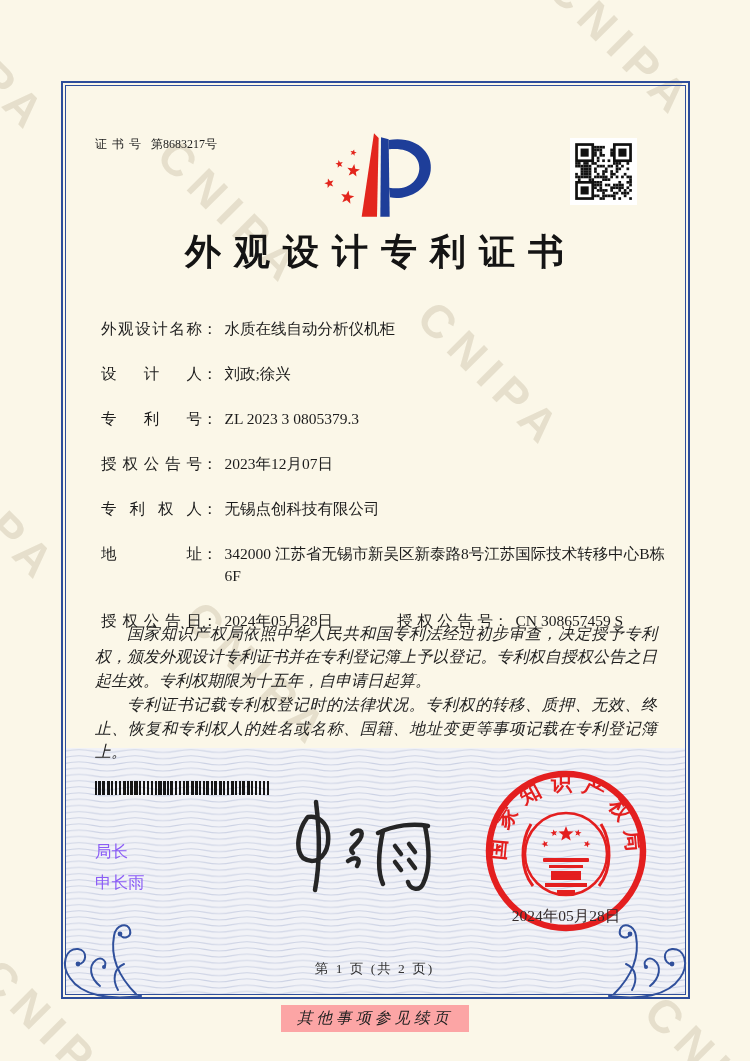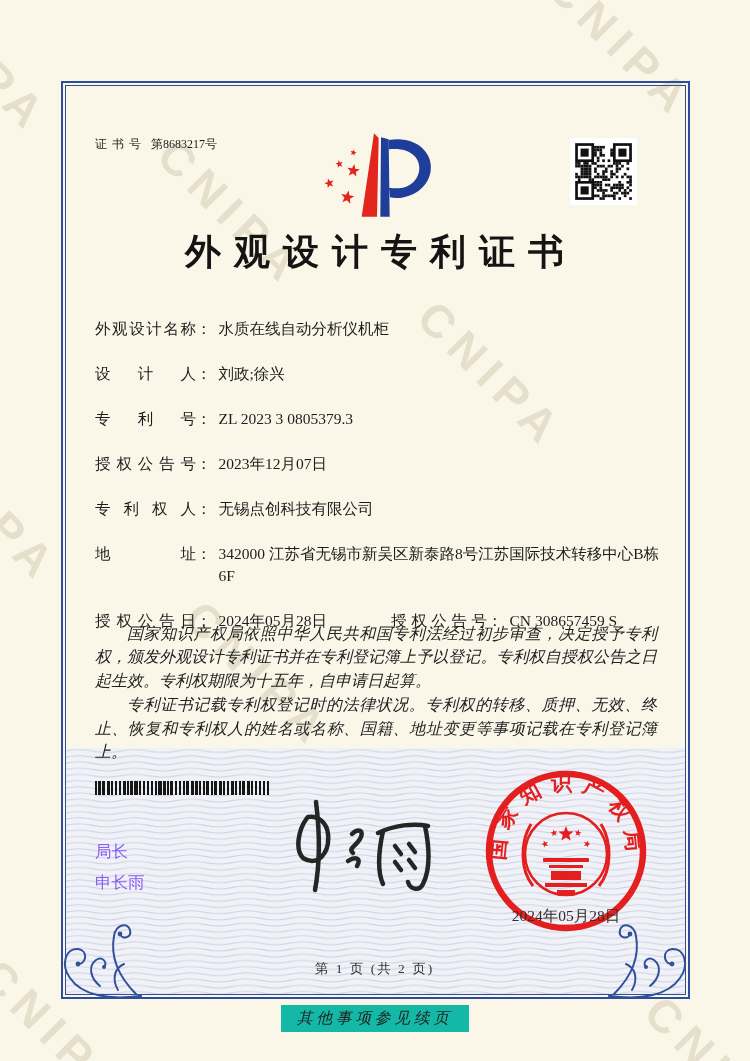--- a/index.html
+++ b/index.html
@@ -17,21 +17,21 @@
   .frame::after{content:"";position:absolute;inset:2px;border:1px solid #2e4e9b;}
   .flourish{position:absolute;z-index:5;}
   
   .cert-no{position:absolute;left:95px;top:136px;z-index:4;font-size:12px;}
   .cert-no .lbl{letter-spacing:5px;margin-right:2px;}
   .logo{position:absolute;left:300px;top:120px;z-index:4;}
   .qr{position:absolute;left:570px;top:138px;z-index:4;}
   .title{position:absolute;left:61px;top:228px;width:627px;z-index:4;text-align:center;
          font-size:36px;font-weight:700;letter-spacing:13px;text-indent:13px;color:#141414;}
   
-  .fields{position:absolute;left:95px;top:318px;width:565px;z-index:4;font-size:15.5px;}
+  .fields{position:absolute;left:101px;top:318px;width:565px;z-index:4;font-size:15.5px;}
   .row{display:flex;margin-bottom:23px;line-height:22px;}
   .flabel{display:inline-block;width:101px;text-align:justify;text-align-last:justify;flex:none;}
   .colon{flex:none;}
   .fvalue{margin-left:7px;max-width:442px;}
   .row.grant{margin-bottom:0;align-items:flex-end;}
   .grp{display:flex;}
   .grp.left{width:296px;flex:none;}
   .flabel.short{width:96px;}
   
   .paras{position:absolute;left:95px;top:622px;width:562px;z-index:4;}
@@ -44,21 +44,21 @@
       repeating-linear-gradient(90deg,#161616 0 2px,rgba(0,0,0,0) 2px 4px),
       repeating-linear-gradient(90deg,#161616 0 1px,rgba(0,0,0,0) 1px 7px),
       repeating-linear-gradient(90deg,rgba(0,0,0,0) 0 3px,#161616 3px 4px,rgba(0,0,0,0) 4px 9px);}
   .officer{position:absolute;left:95px;top:836px;z-index:4;
            font-family:"Liberation Sans",sans-serif;font-size:16.5px;line-height:31px;color:#8b5cf6;}
   .signature{position:absolute;left:278px;top:796px;z-index:5;}
   .seal{position:absolute;left:479px;top:762px;z-index:6;opacity:.95;}
   .page-num{position:absolute;left:61px;top:960px;width:627px;z-index:4;text-align:center;
             font-size:13.5px;letter-spacing:2px;color:#333;}
   .footer-note{position:absolute;left:50%;top:1005px;transform:translateX(-50%);z-index:4;
-               background:#14b8a6;padding:3px 16px;font-size:15.5px;font-style:italic;
+               background:#fca5a5;padding:3px 16px;font-size:15.5px;font-style:italic;
                letter-spacing:4px;color:#222;white-space:nowrap;}
 </style>
 </head>
 <body>
 
 <div class="page">
 
   <span class="wm" style="left:-70px;top:-25px">CNIPA</span>
   <span class="wm" style="left:575px;top:-40px">CNIPA</span>
   <span class="wm" style="left:185px;top:128px">CNIPA</span>

